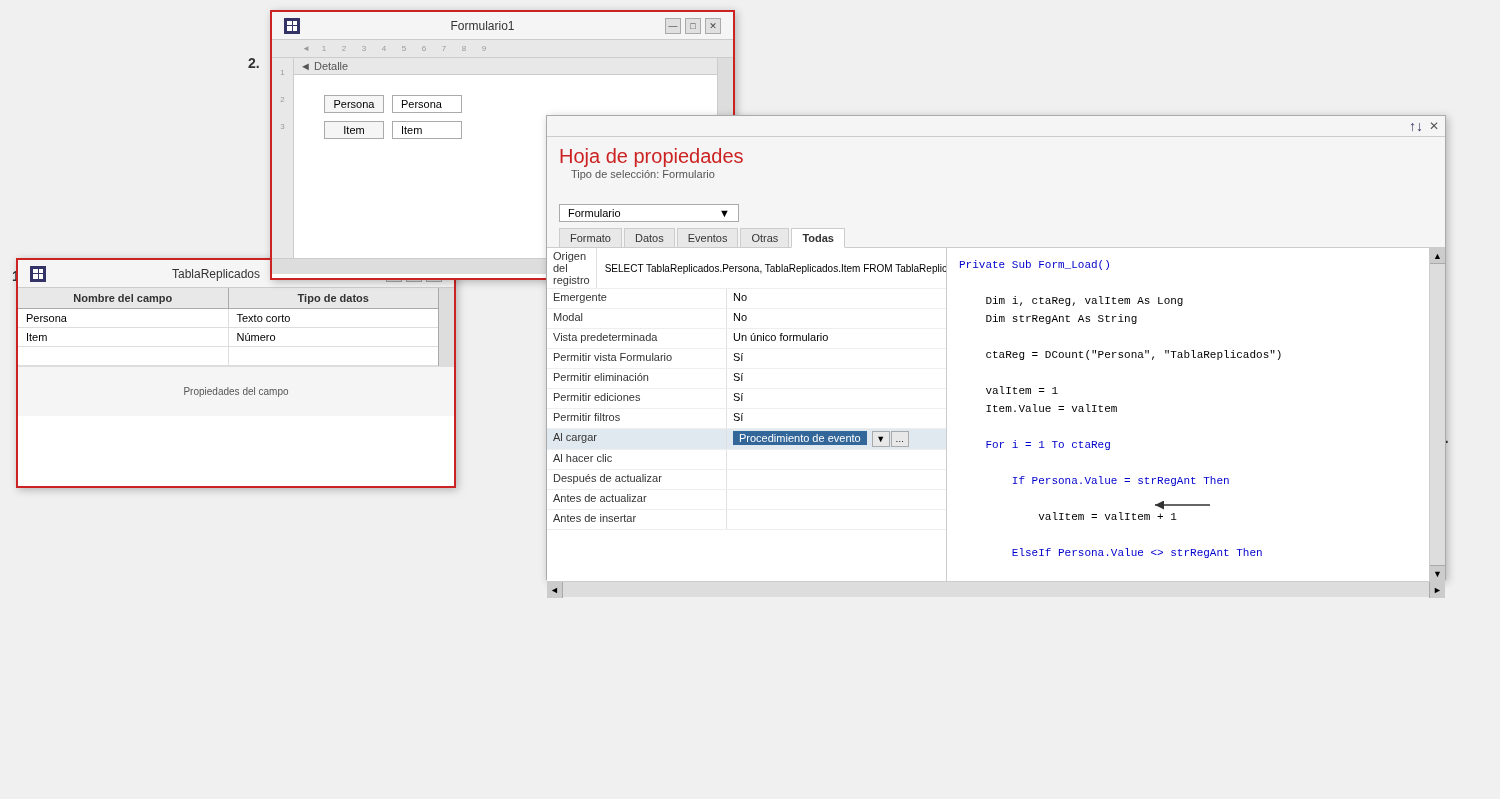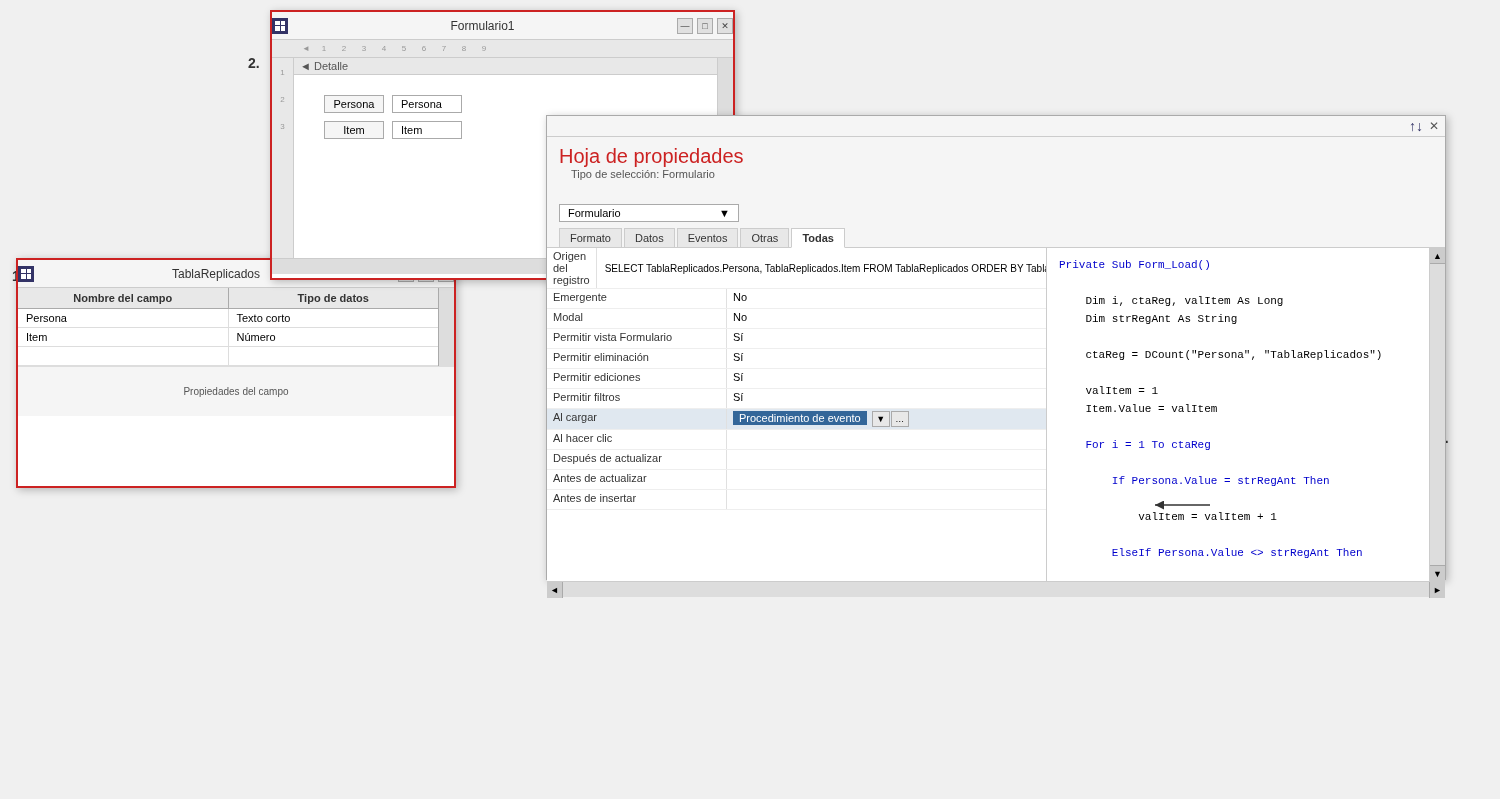--- a/index.html
+++ b/index.html
@@ -18,21 +18,21 @@
       position: absolute;
       background: #fff;
       border: 1px solid #aaa;
       box-shadow: 2px 2px 8px rgba(0,0,0,0.25);
     }
     .window-titlebar {
       display: flex;
       align-items: center;
       background: #f5f5f5;
       border-bottom: 1px solid #ccc;
-      padding: 3px 0;
+      padding: 3px 12px;
       height: 28px;
       gap: 6px;
     }
     .window-titlebar .title {
       flex: 1;
       text-align: center;
       font-size: 12px;
       color: #333;
     }
     .window-controls {
@@ -288,21 +288,21 @@
       background: #fff;
       font-weight: bold;
       border-bottom: 1px solid #fff;
       margin-bottom: -1px;
     }
     .props-body {
       display: flex;
       height: calc(100% - 130px);
     }
     .props-table {
-      width: 500px;
+      width: 400px;
       overflow-y: auto;
       border-right: 1px solid #ccc;
       background: #fff;
     }
     .props-row {
       display: flex;
       border-bottom: 1px solid #eee;
       min-height: 20px;
     }
     .props-key {
@@ -549,20 +549,24 @@
       </div>
       <div class="props-row">
         <div class="props-key">Emergente</div>
         <div class="props-val">No</div>
       </div>
       <div class="props-row">
         <div class="props-key">Modal</div>
         <div class="props-val">No</div>
       </div>
       <div class="props-row">
+        <div class="props-key">Vista predeterminada</div>
+        <div class="props-val">Un único formulario</div>
+      </div>
+      <div class="props-row">
         <div class="props-key">Permitir vista Formulario</div>
         <div class="props-val">Sí</div>
       </div>
       <div class="props-row">
         <div class="props-key">Permitir eliminación</div>
         <div class="props-val">Sí</div>
       </div>
       <div class="props-row">
         <div class="props-key">Permitir ediciones</div>
         <div class="props-val">Sí</div>

